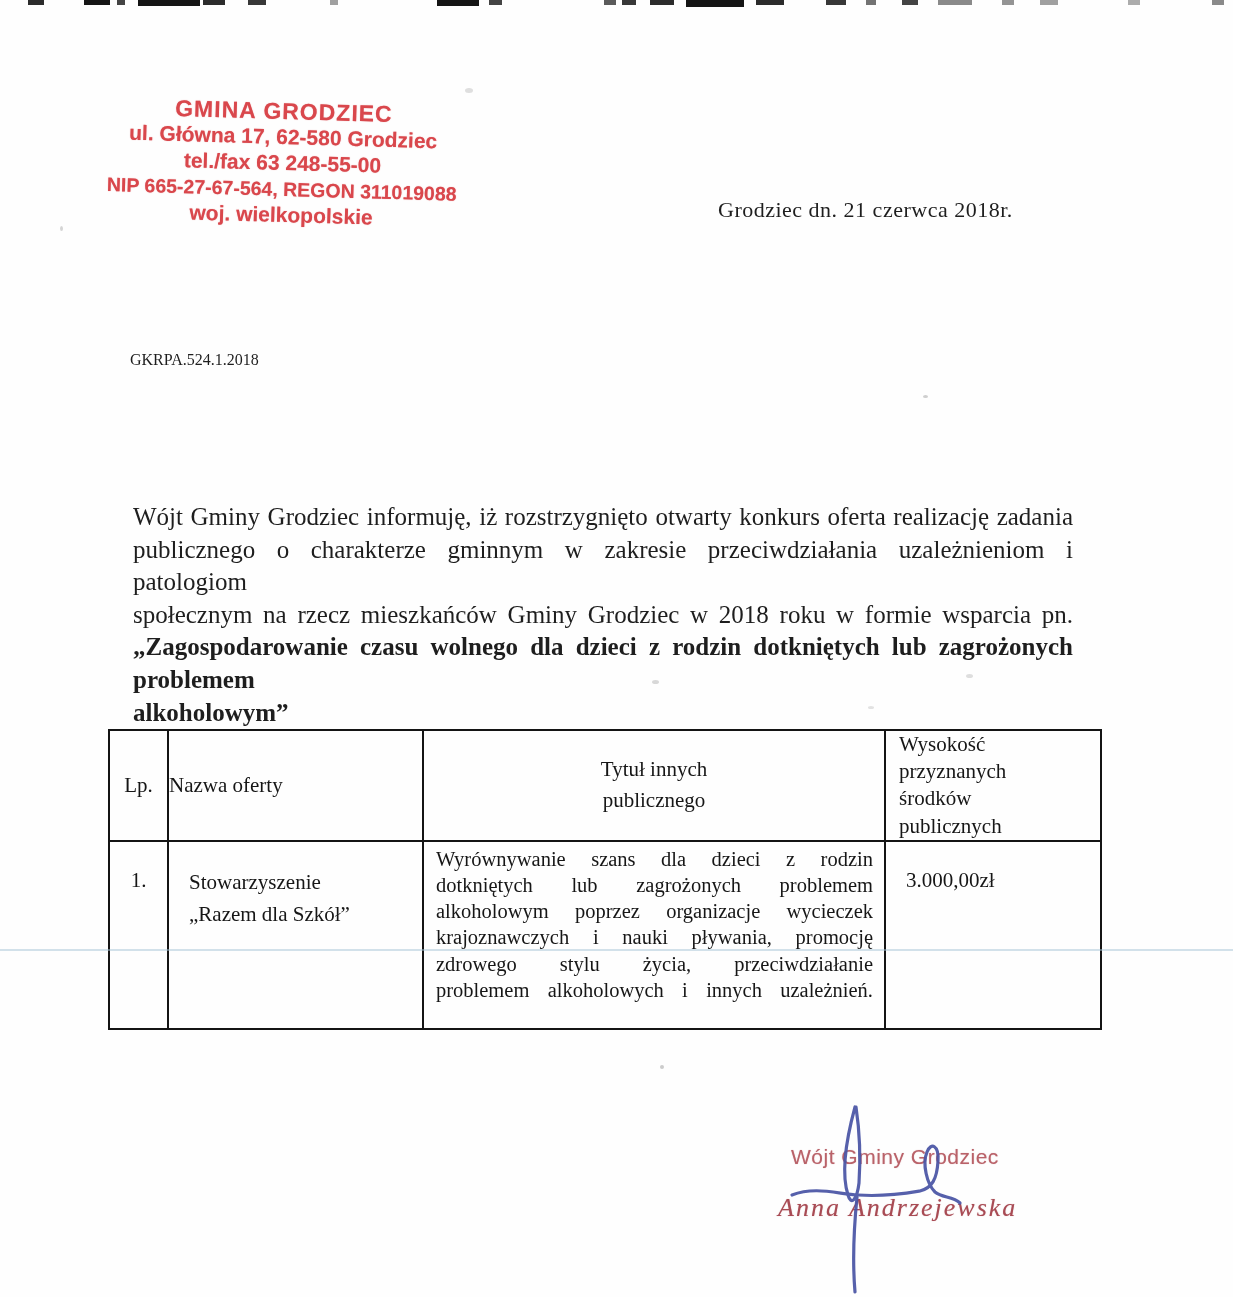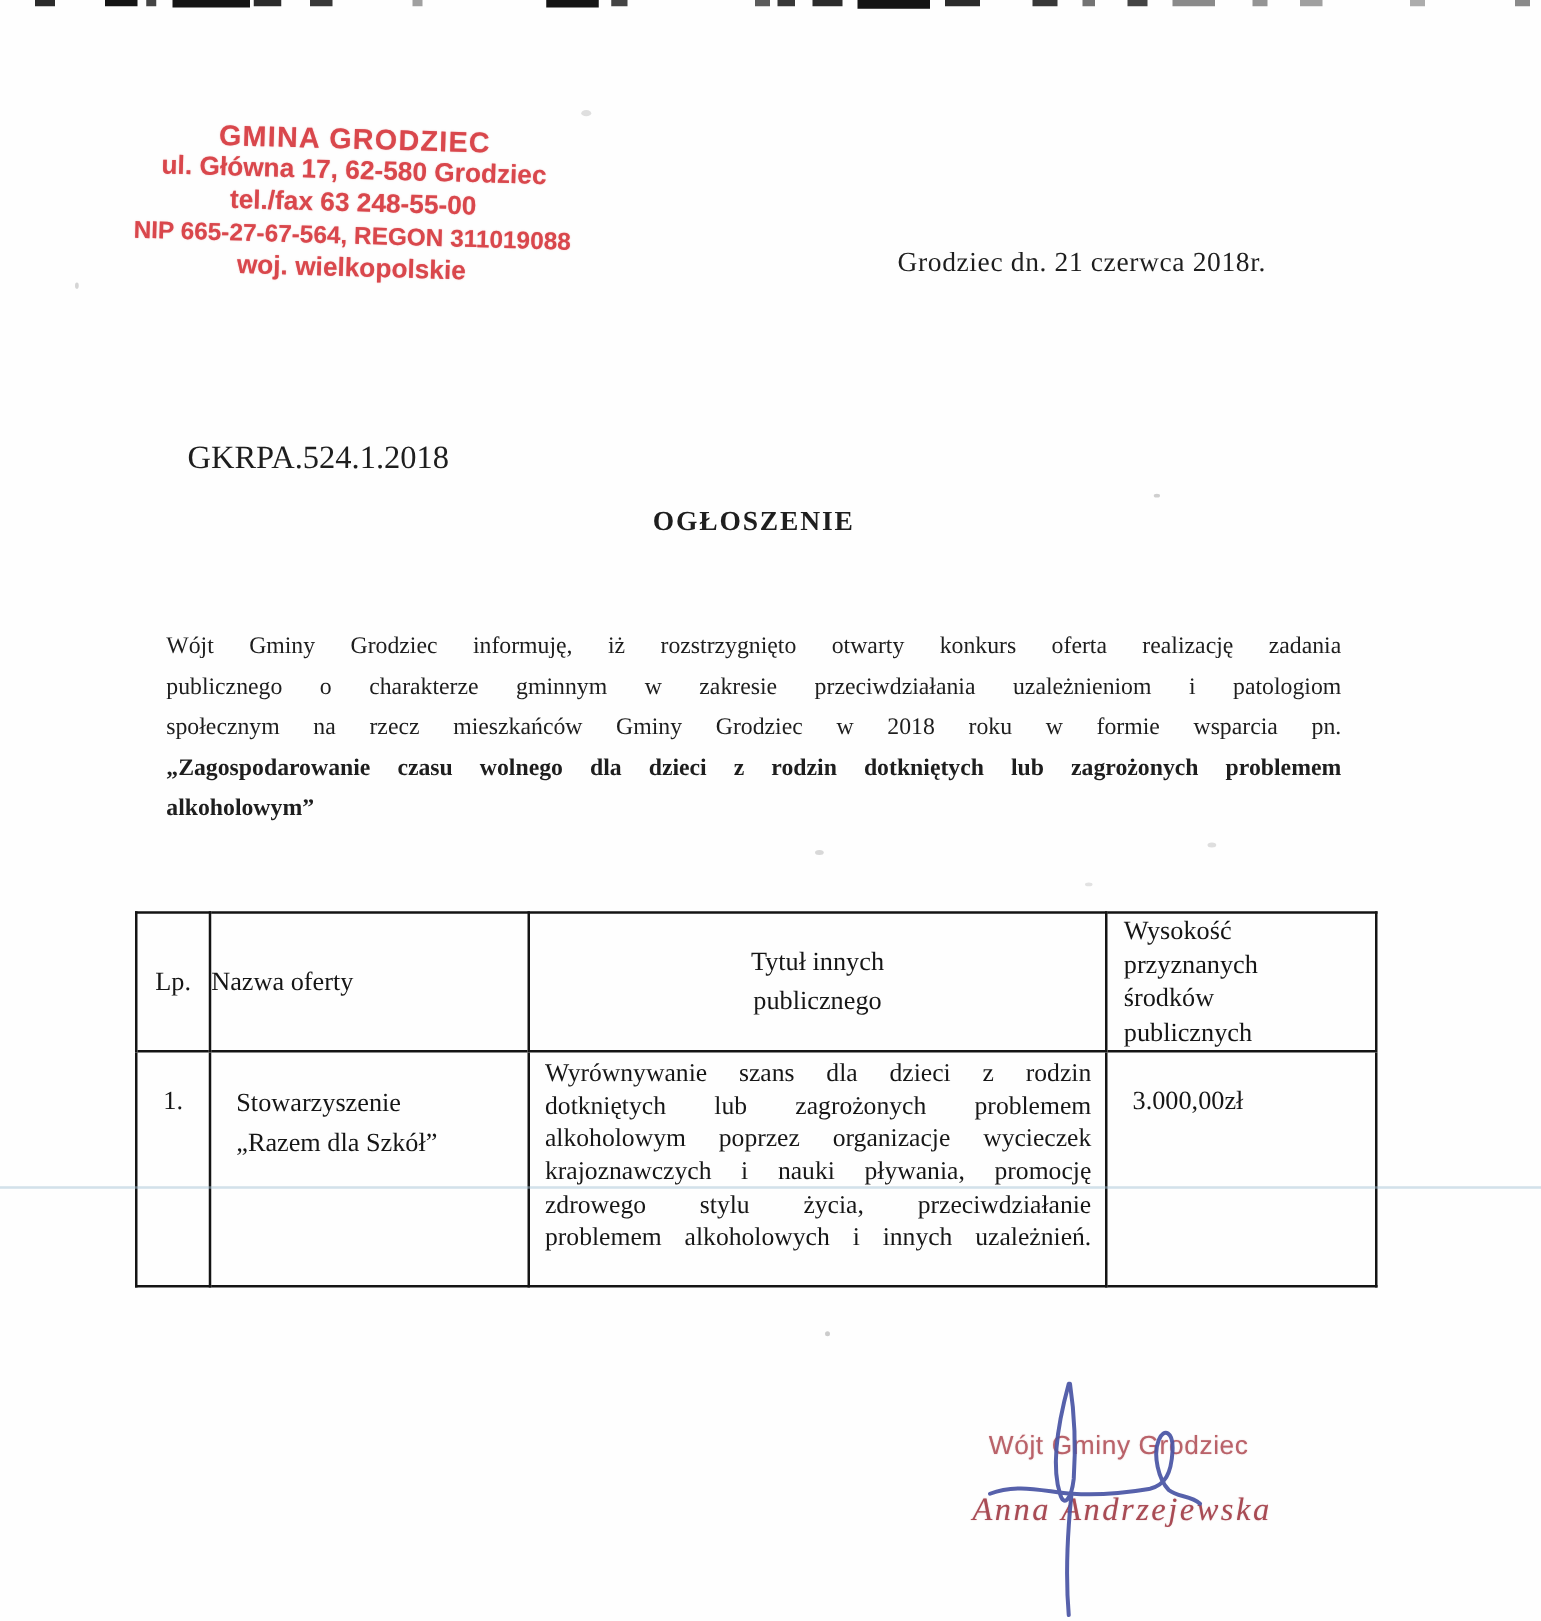--- a/index.html
+++ b/index.html
@@ -24,25 +24,25 @@
     transform:rotate(1.6deg);
     text-shadow:0 0 1px rgba(217,71,76,.55);
     line-height:26px;
   }
   .stamp .s1{font-size:23px;letter-spacing:1px;}
   .stamp .s2{font-size:21px;}
   .stamp .s3{font-size:21px;}
   .stamp .s4{font-size:19.5px;}
   .stamp .s5{font-size:21px;}
   .dateline{position:absolute;left:718px;top:197px;font-size:22px;letter-spacing:.5px;}
-  .refnum{position:absolute;left:130px;top:351px;font-size:26px;margin-left:20px;}
+  .refnum{position:absolute;left:130px;top:351px;font-size:16px;}
   .heading{position:absolute;left:133px;top:404px;width:940px;text-align:center;
     font-size:22px;font-weight:bold;letter-spacing:1.5px;}
   
-  .bodytext{position:absolute;left:133px;top:501px;width:940px;font-size:19px;}
+  .bodytext{position:absolute;left:133px;top:501px;width:940px;font-size:25px;}
   .bodytext .ln{line-height:32.6px;text-align:justify;text-align-last:justify;word-spacing:1px;}
   .bodytext .ln.bold{font-weight:bold;}
   .bodytext .ln.last{text-align-last:left;}
   
   .tablewrap{position:absolute;left:108px;top:729px;}
   table.results{border-collapse:collapse;table-layout:fixed;width:965px;
     font-size:21px;color:#161616;}
   table.results td{border:2px solid #141414;padding:0;vertical-align:middle;overflow:hidden;}
   table.results tr.hdr td{height:106px;}
   table.results tr.hdr{border-bottom:1px solid #3a3a3a;}
@@ -110,21 +110,20 @@
     <div class="s2">ul. Główna 17, 62-580 Grodziec</div>
     <div class="s3">tel./fax 63 248-55-00</div>
     <div class="s4">NIP 665-27-67-564, REGON 311019088</div>
     <div class="s5">woj. wielkopolskie</div>
   </div>
 
   <div class="dateline">Grodziec dn. 21 czerwca 2018r.</div>
 
   <div class="refnum">GKRPA.524.1.2018</div>
 
-  <div class="heading">OGŁOSZENIE</div>
 
   <div class="bodytext">
     <div class="ln">Wójt Gminy Grodziec informuję, iż rozstrzygnięto otwarty konkurs oferta realizację zadania</div>
     <div class="ln">publicznego o charakterze gminnym w zakresie przeciwdziałania uzależnieniom i patologiom</div>
     <div class="ln">społecznym na rzecz mieszkańców Gminy Grodziec w 2018 roku w formie wsparcia pn.</div>
     <div class="ln bold">„Zagospodarowanie czasu wolnego dla dzieci z rodzin dotkniętych lub zagrożonych problemem</div>
     <div class="ln bold last">alkoholowym”</div>
   </div>
 
   <div class="tablewrap">

